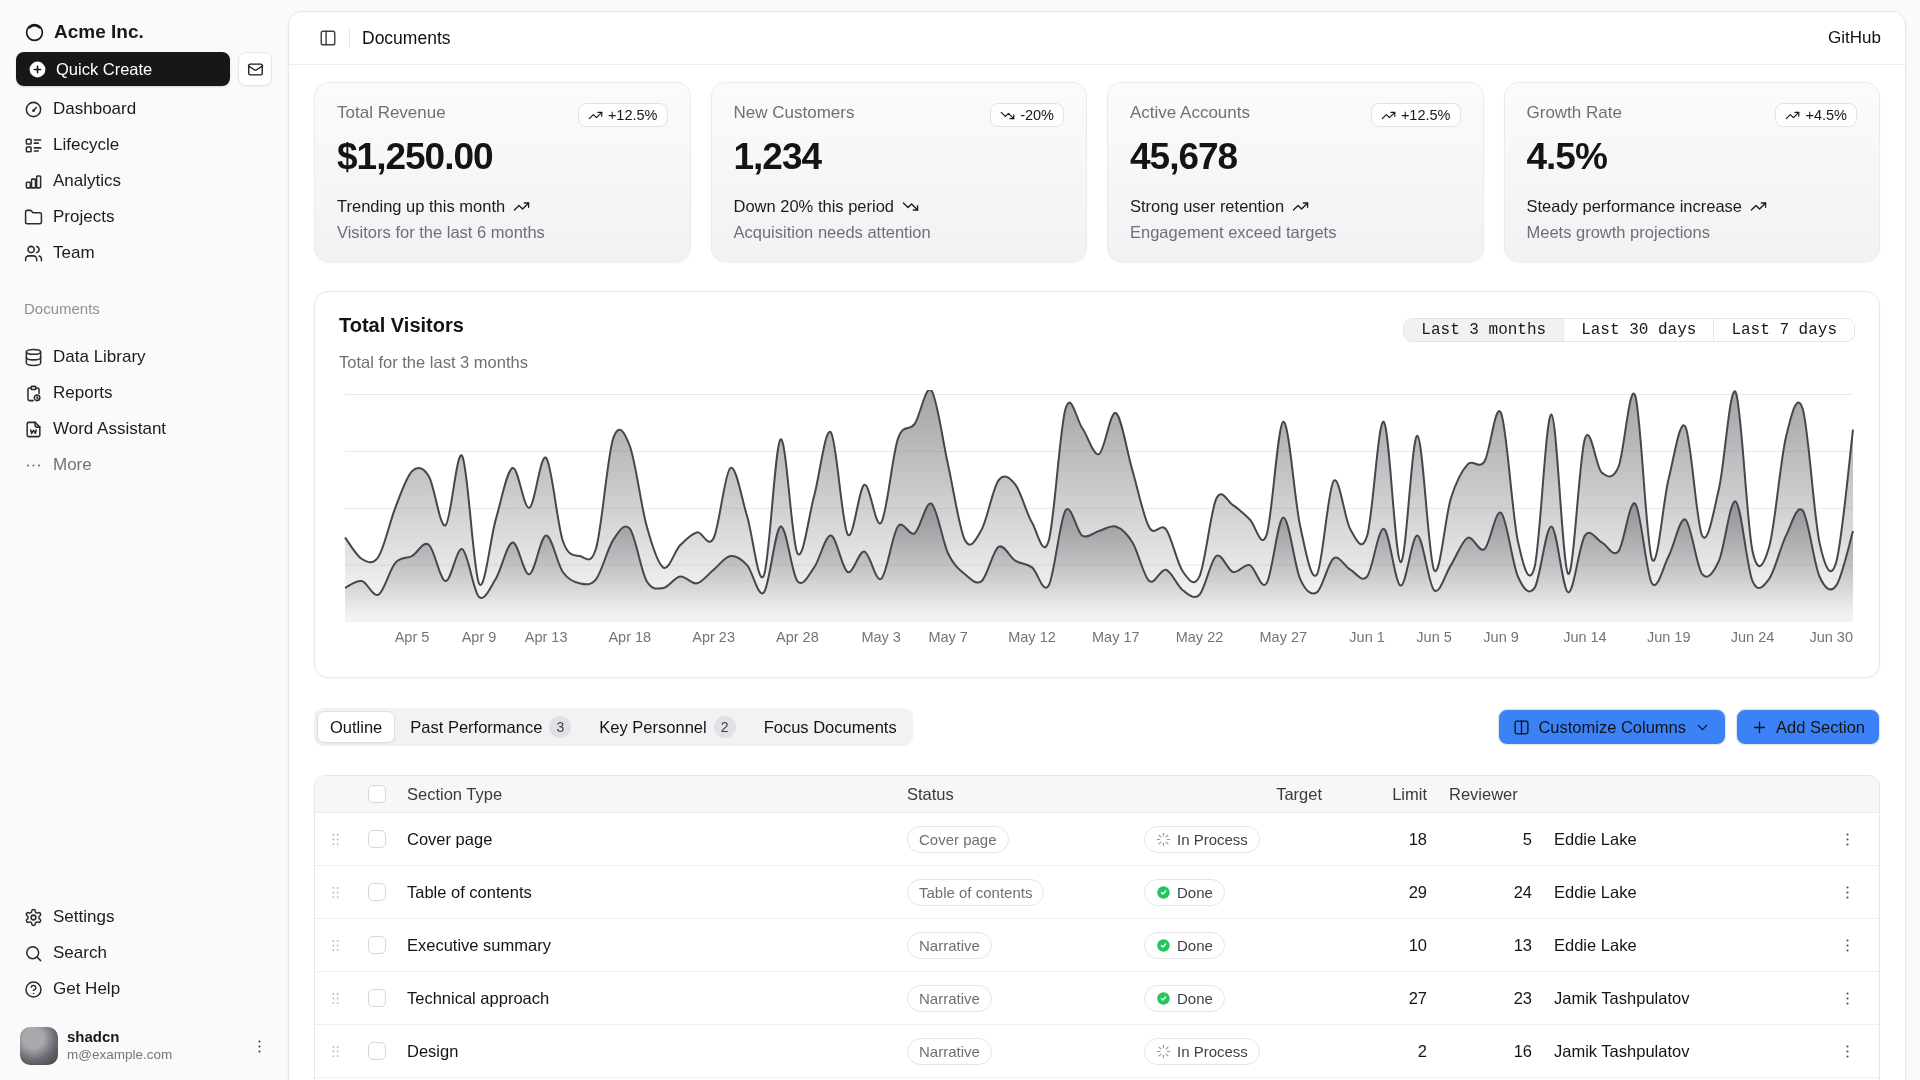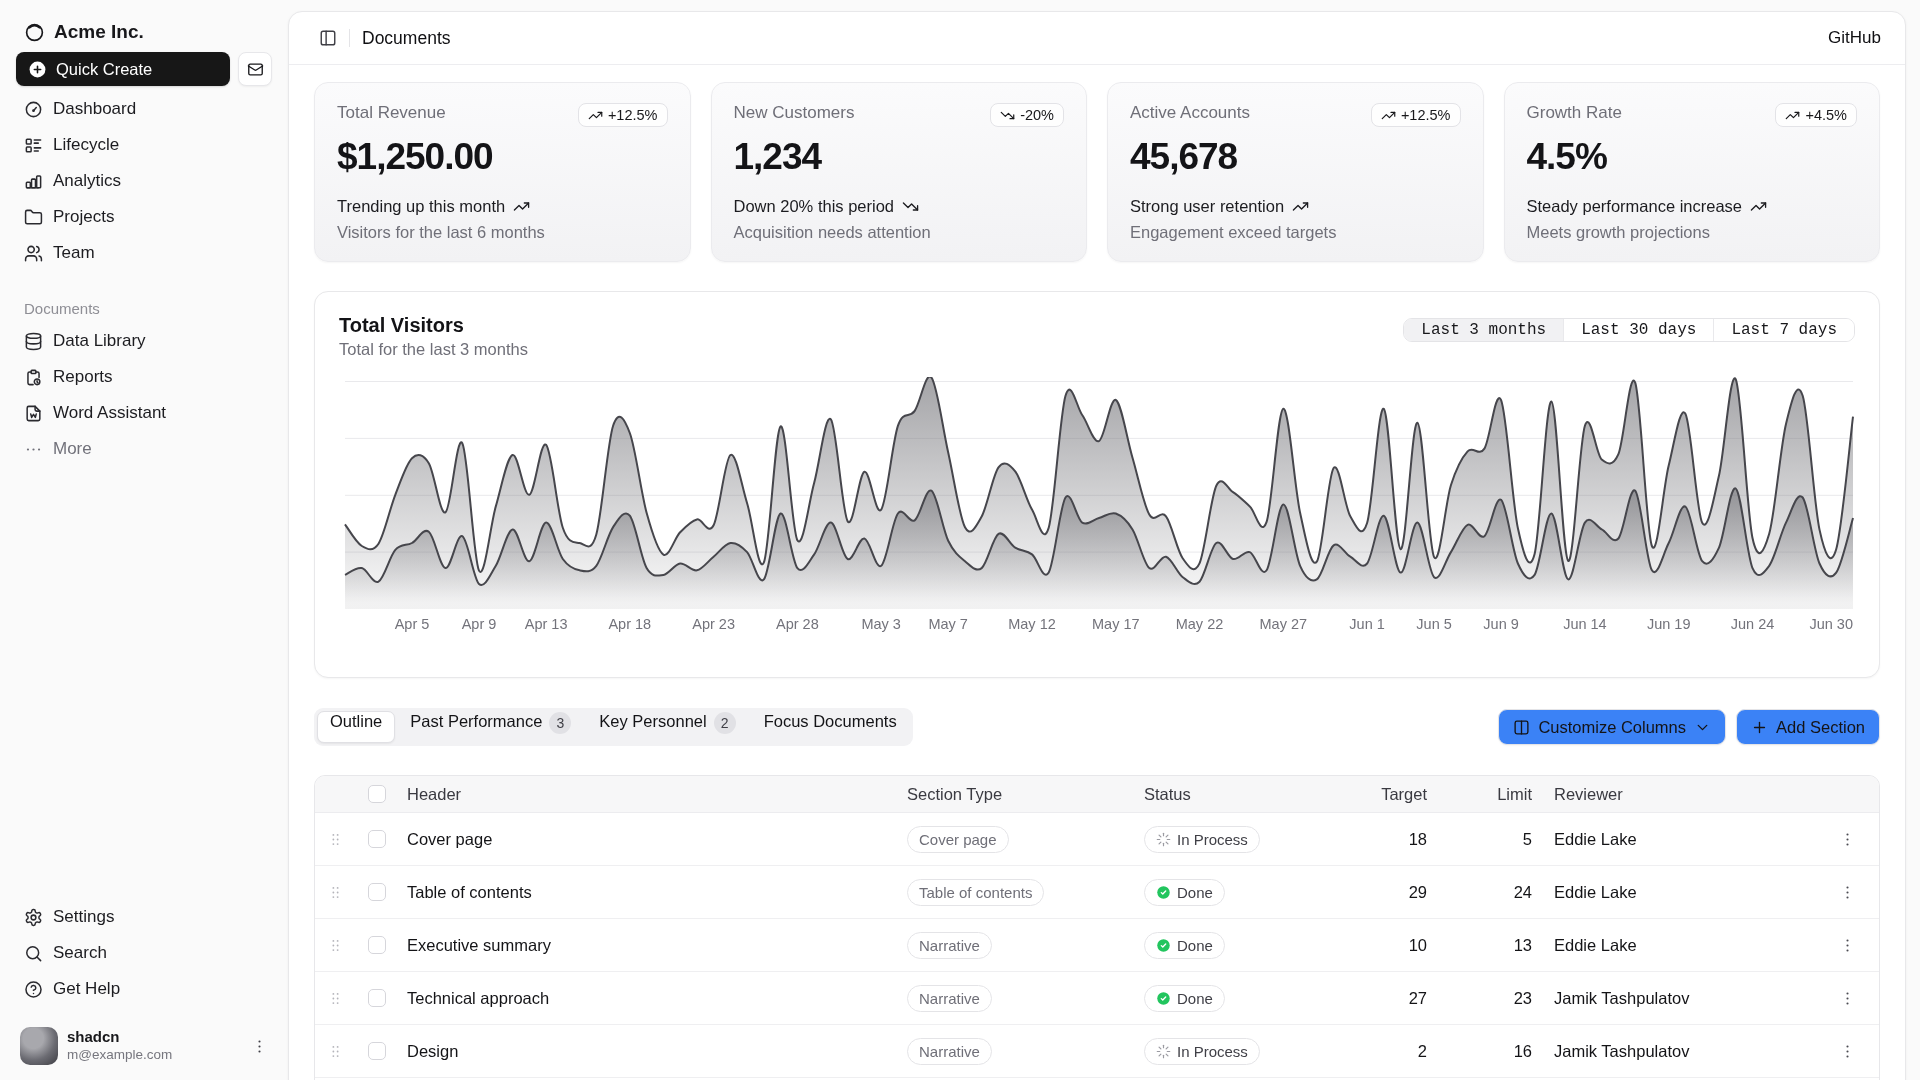--- a/index.html
+++ b/index.html
@@ -14,21 +14,21 @@
   .quick-create { flex:1; height:34px; display:flex; align-items:center; gap:9px; padding:0 12px; background:#171717; color:#fff; border:none; border-radius:8px; font-size:16.5px; font-weight:500; font-family:inherit; cursor:pointer; box-shadow:0 1px 2px rgba(0,0,0,.15); }
   .quick-create .ic { width:19px; height:19px; }
   .mail-btn { width:34px; height:34px; flex:0 0 34px; display:flex; align-items:center; justify-content:center; background:#fff; border:1px solid #e7e7ea; border-radius:8px; cursor:pointer; color:#18181b; box-shadow:0 1px 2px rgba(0,0,0,.05); }
   .mail-btn .ic { width:17px; height:17px; }
   .nav { display:flex; flex-direction:column; gap:2px; }
   #nav-main { margin-top:6px; }
   .nav-item { display:flex; align-items:center; gap:10px; height:34px; padding:0 8px; border-radius:8px; font-size:17px; color:#1c1c20; cursor:pointer; }
   .nav-item .ic { width:19px; height:19px; color:#2a2a2f; flex:0 0 19px; }
   .nav-item.muted, .nav-item.muted .ic { color:#71717a; }
   .group-label { margin-top:30px; padding:0 8px; font-size:15px; color:#8e8e95; height:20px; }
-  #nav-docs { margin-top:4px; }
+  #nav-docs { margin-top:20px; }
   .nav-footer { margin-top:auto; }
   .user-row { margin-top:18px; display:flex; align-items:center; gap:9px; padding:3px 4px; border-radius:10px; cursor:pointer; }
   .avatar { width:38px; height:38px; border-radius:10px; background:radial-gradient(circle at 35% 30%, #a8a8ad 0 28%, #6b6b72 60%, #3c3c42 100%); flex:0 0 38px; }
   .user-meta { display:flex; flex-direction:column; line-height:1.25; flex:1; min-width:0; }
   .user-name { font-size:15px; font-weight:600; }
   .user-email { font-size:13.5px; color:#76767e; }
   .user-row .ic { width:17px; height:17px; color:#3f3f46; }
 
   
   .main-card { position:absolute; left:288px; top:11px; width:1618px; height:1090px; background:#fff; border:1px solid #e8e8ea; border-radius:14px; box-shadow:0 1px 3px rgba(0,0,0,.05); overflow:hidden; }
@@ -50,33 +50,33 @@
   .stat-badge .ic { width:15px; height:15px; }
   .stat-value { margin-top:9px; font-size:37px; font-weight:700; letter-spacing:-1px; color:#141417; }
   .stat-foot { margin-top:auto; }
   .stat-foot-main { display:flex; align-items:center; gap:8px; font-size:16.5px; font-weight:500; color:#1c1c20; line-height:26px; }
   .stat-foot-main .ic { width:17px; height:17px; }
   .stat-foot-sub { font-size:16.5px; color:#6f6f78; line-height:26px; }
 
   
   .chart-card { margin-top:29px; height:387px; border:1px solid #e8e8ea; border-radius:14px; background:#fff; box-shadow:0 1px 2px rgba(0,0,0,.04); padding:22px 24px 0; position:relative; }
   .chart-title { font-size:20px; font-weight:700; color:#131316; }
-  .chart-sub { margin-top:3px; font-size:16.5px; color:#6f6f78; }
+  .chart-sub { margin-top:16px; font-size:16.5px; color:#6f6f78; }
   .range-group { position:absolute; right:24px; top:26px; display:flex; border:1px solid #e4e4e7; border-radius:9px; overflow:hidden; background:#fff; }
   .range-btn { height:22px; padding:0 17px; display:flex; align-items:center; font-size:16px; font-weight:500; color:#18181b; background:#fff; border:none; border-left:1px solid #e9e9ec; cursor:pointer; font-family:Liberation Mono, monospace; }
   .range-btn:first-child { border-left:none; }
   .range-btn.active { background:#f1f1f3; }
   .chart-wrap { margin-top:18px; }
   .chart-wrap svg { display:block; }
   .tick-label { font-size:14.5px; fill:#73737b; }
 
   
   .tabs-row { margin-top:30px; display:flex; align-items:center; justify-content:space-between; }
   .tabs-list { display:flex; align-items:center; gap:2px; background:#f2f2f4; border-radius:9px; padding:3px; height:38px; }
-  .tab { display:flex; gap:7px; height:32px; padding:0 12px; border-radius:7px; font-size:16.5px; font-weight:500; color:#141417; cursor:pointer; border:1px solid transparent; }
+  .tab { display:flex; align-items:center; gap:7px; height:32px; padding:0 12px; border-radius:7px; font-size:16.5px; font-weight:500; color:#141417; cursor:pointer; border:1px solid transparent; }
   .tab.active { background:#fff; border-color:#e0e0e4; box-shadow:0 1px 2px rgba(0,0,0,.06); }
   .tab-badge { min-width:22px; height:22px; padding:0 6px; display:flex; align-items:center; justify-content:center; background:#e1e1e5; border-radius:999px; font-size:14px; color:#3f3f46; }
   .toolbar { display:flex; gap:10px; }
   .tool-btn { display:flex; align-items:center; gap:8px; height:36px; padding:0 14px; background:#3b82f6; border:1px solid #e4e4e7; border-radius:9px; font-size:16.5px; font-weight:500; color:#141417; cursor:pointer; font-family:inherit; box-shadow:0 1px 2px rgba(0,0,0,.04); }
   .tool-btn .ic { width:17px; height:17px; }
 
   
   .tbl { margin-top:29px; border:1px solid #e7e7ea; border-radius:11px; overflow:hidden; background:#fff; }
   .trow { display:grid; grid-template-columns:40px 44px 500px 237px 200px 105px 105px 270px 1fr; align-items:center; }
   .thead { background:#f7f7f8; height:37px; border-bottom:1px solid #ececef; }
@@ -493,21 +493,20 @@
         </button>
       </div>
     </div>
 
     <div class="tbl" id="doc-table">
         <div class="trow thead">
           <div class="tcell"></div>
           <div class="tcell center">
             <span class="cbx"></span>
           </div>
-          <div class="tcell">Header</div>
           <div class="tcell">Section Type</div>
           <div class="tcell">Status</div>
           <div class="tcell right">Target</div>
           <div class="tcell right">Limit</div>
           <div class="tcell">Reviewer</div>
           <div class="tcell"></div>
         </div>
         <div class="trow tbody-row">
           <div class="tcell center">
             <span class="grip"><span class="ic">

